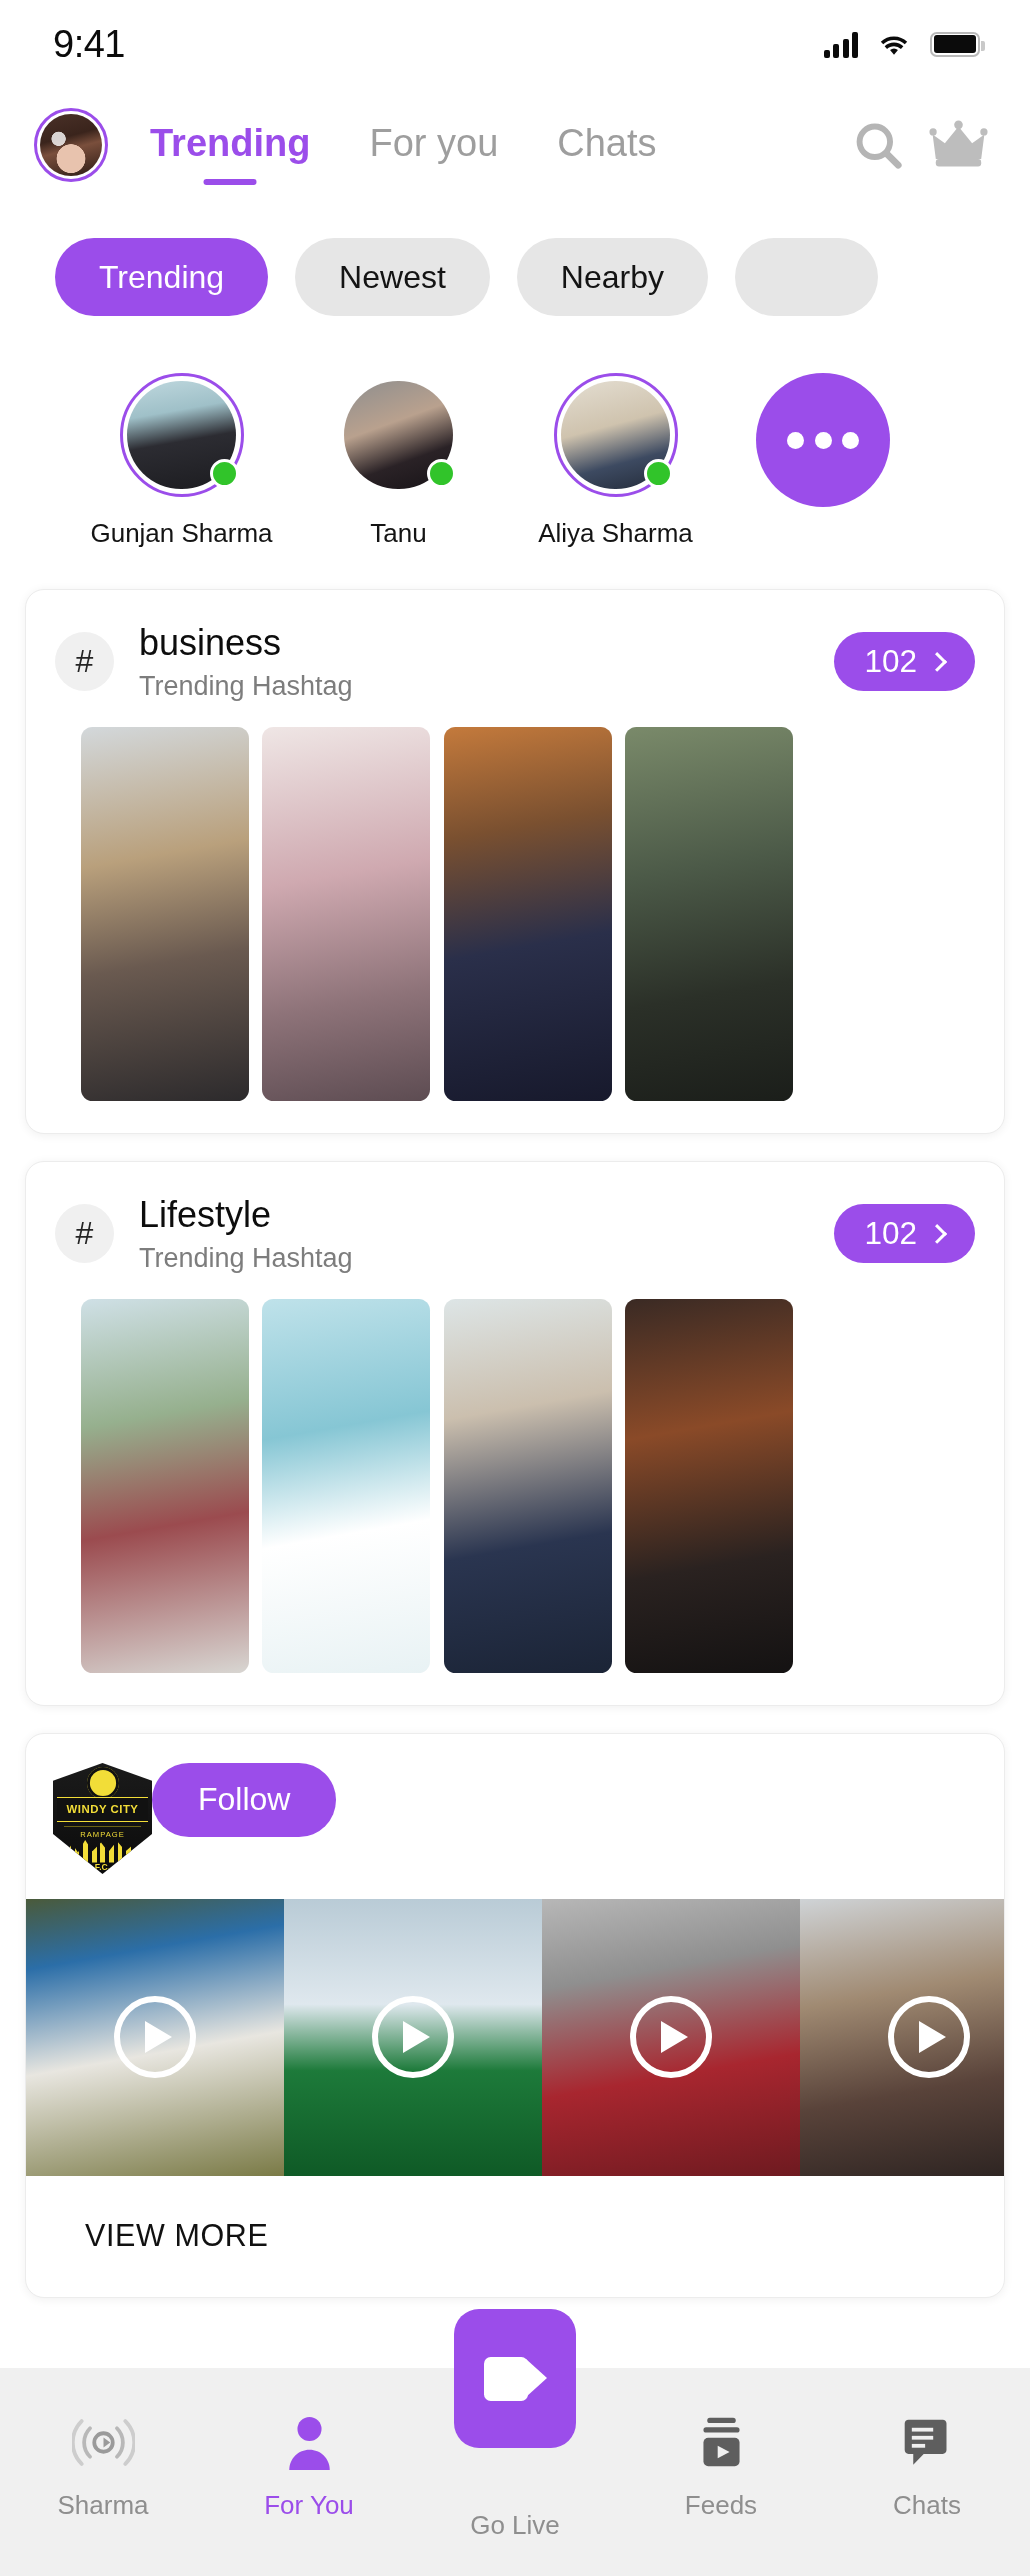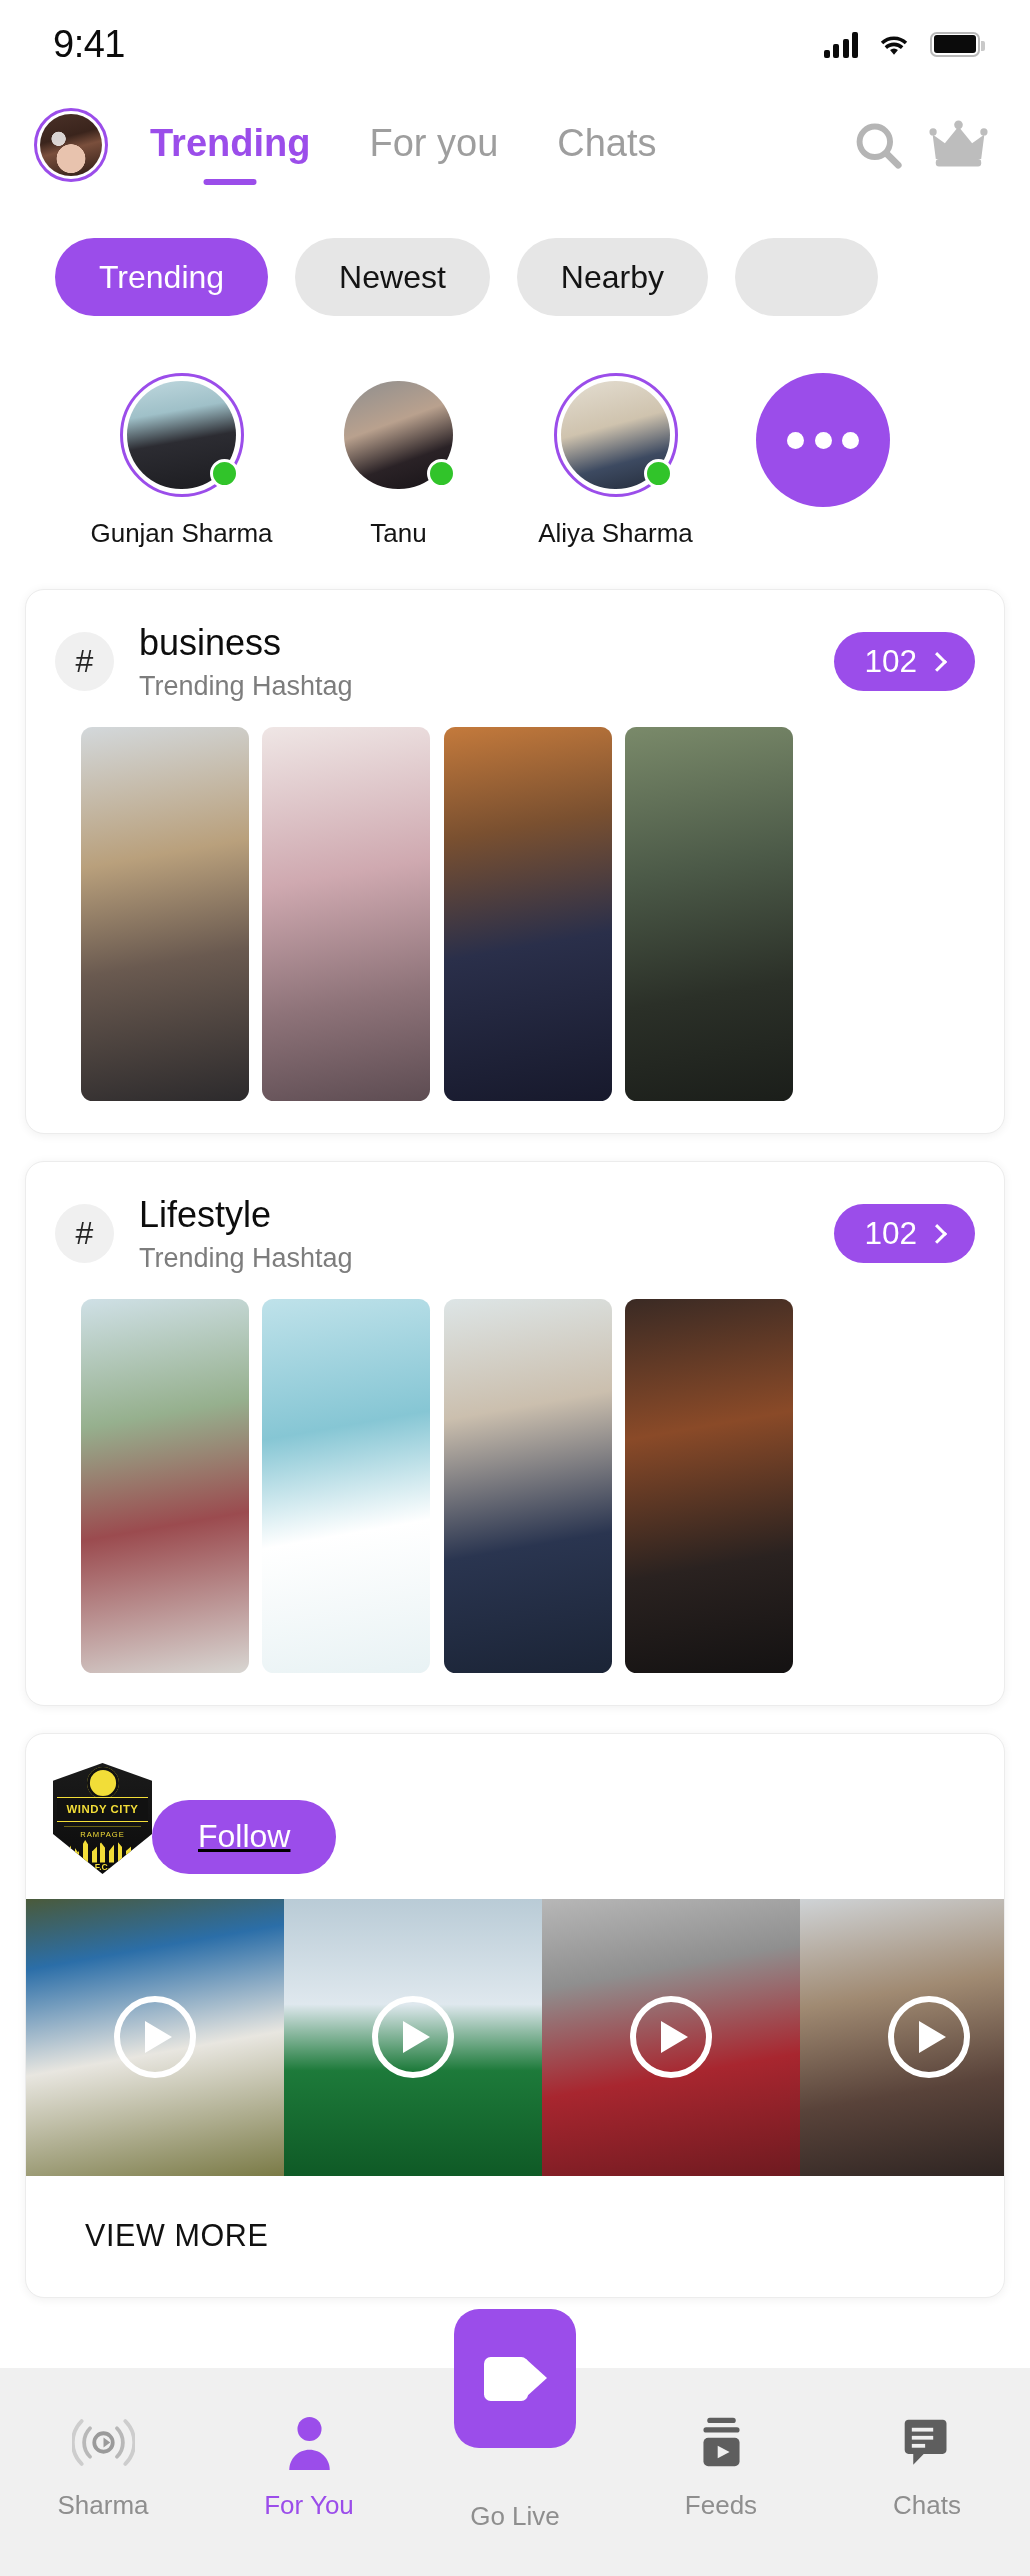--- a/index.html
+++ b/index.html
@@ -117,21 +117,21 @@
   .b2{ background:linear-gradient(170deg,#efe6e5 0%,#cfa9b0 40%,#8e7379 72%,#5d4c52 100%); }
   .b3{ background:linear-gradient(170deg,#c47a3c 0%,#7a5030 28%,#2a2f4a 58%,#17192c 100%); }
   .b4{ background:linear-gradient(170deg,#7a8a6a 0%,#4c5a48 38%,#2b3028 70%,#1b1e1a 100%); }
   
   .l1{ background:linear-gradient(170deg,#cfe0e6 0%,#96b08e 32%,#9b4b4f 60%,#d8d6d2 100%); }
   .l2{ background:linear-gradient(170deg,#bfe2ea 0%,#86c6d4 35%,#ffffff 62%,#e8f2f4 100%); }
   .l3{ background:linear-gradient(170deg,#dde5e6 0%,#cbbfae 30%,#2a3550 65%,#1b2436 100%); }
   .l4{ background:linear-gradient(170deg,#3a2a24 0%,#8a4a28 35%,#2a2220 70%,#141212 100%); }
 
   
-  .club-head{ display:flex; align-items:flex-end; padding:29px 27px 25px 27px;text-decoration:underline; }
+  .club-head{ display:flex; align-items:flex-start; padding:29px 27px 25px 27px; }
   .club-logo{ width:99px; height:111px; flex:0 0 auto; position:relative; }
   .shield{
     width:100%; height:100%;
     background:linear-gradient(180deg,#1b1b1b 0%,#0b0b0b 100%);
     clip-path: polygon(50% 0%, 100% 16%, 100% 64%, 50% 100%, 0% 64%, 0% 16%);
     position:relative; overflow:hidden;
   }
   .shield .ball{
     position:absolute; left:50%; top:3.8px; transform:translateX(-50%);
     width:32px; height:32px; border-radius:50%; background:#f2dd38;
@@ -209,21 +209,21 @@
     position:absolute; left:50%; transform:translateX(-50%);
     top:-59px; width:122px; height:139px; border-radius:25px; background:#9B4DEA;
     display:flex; align-items:center; justify-content:center;
   }
   .cam{ position:relative; width:63px; height:44px; }
   .cam .body{ position:absolute; left:0; top:0; width:44px; height:44px; background:#fff; border-radius:6.7px; }
   .cam .lens{
     position:absolute; right:0; top:2.9px; width:0; height:0;
     border-left:21px solid #fff; border-top:19px solid transparent; border-bottom:19px solid transparent;
   }
-  .golive-lbl{ position:absolute; bottom:44px; left:50%; transform:translateX(-50%); font-size:26px; color:#8e8e8e; white-space:nowrap; }
+  .golive-lbl{ position:absolute; bottom:35px; left:50%; transform:translateX(-50%); font-size:26px; color:#8e8e8e; white-space:nowrap; }
 </style>
 </head>
 <body>
 
 <div class="statusbar">
   <div class="sb-time">9:41</div>
   <div class="sb-right">
     <span class="sig">
         <i></i>
         <i></i>

